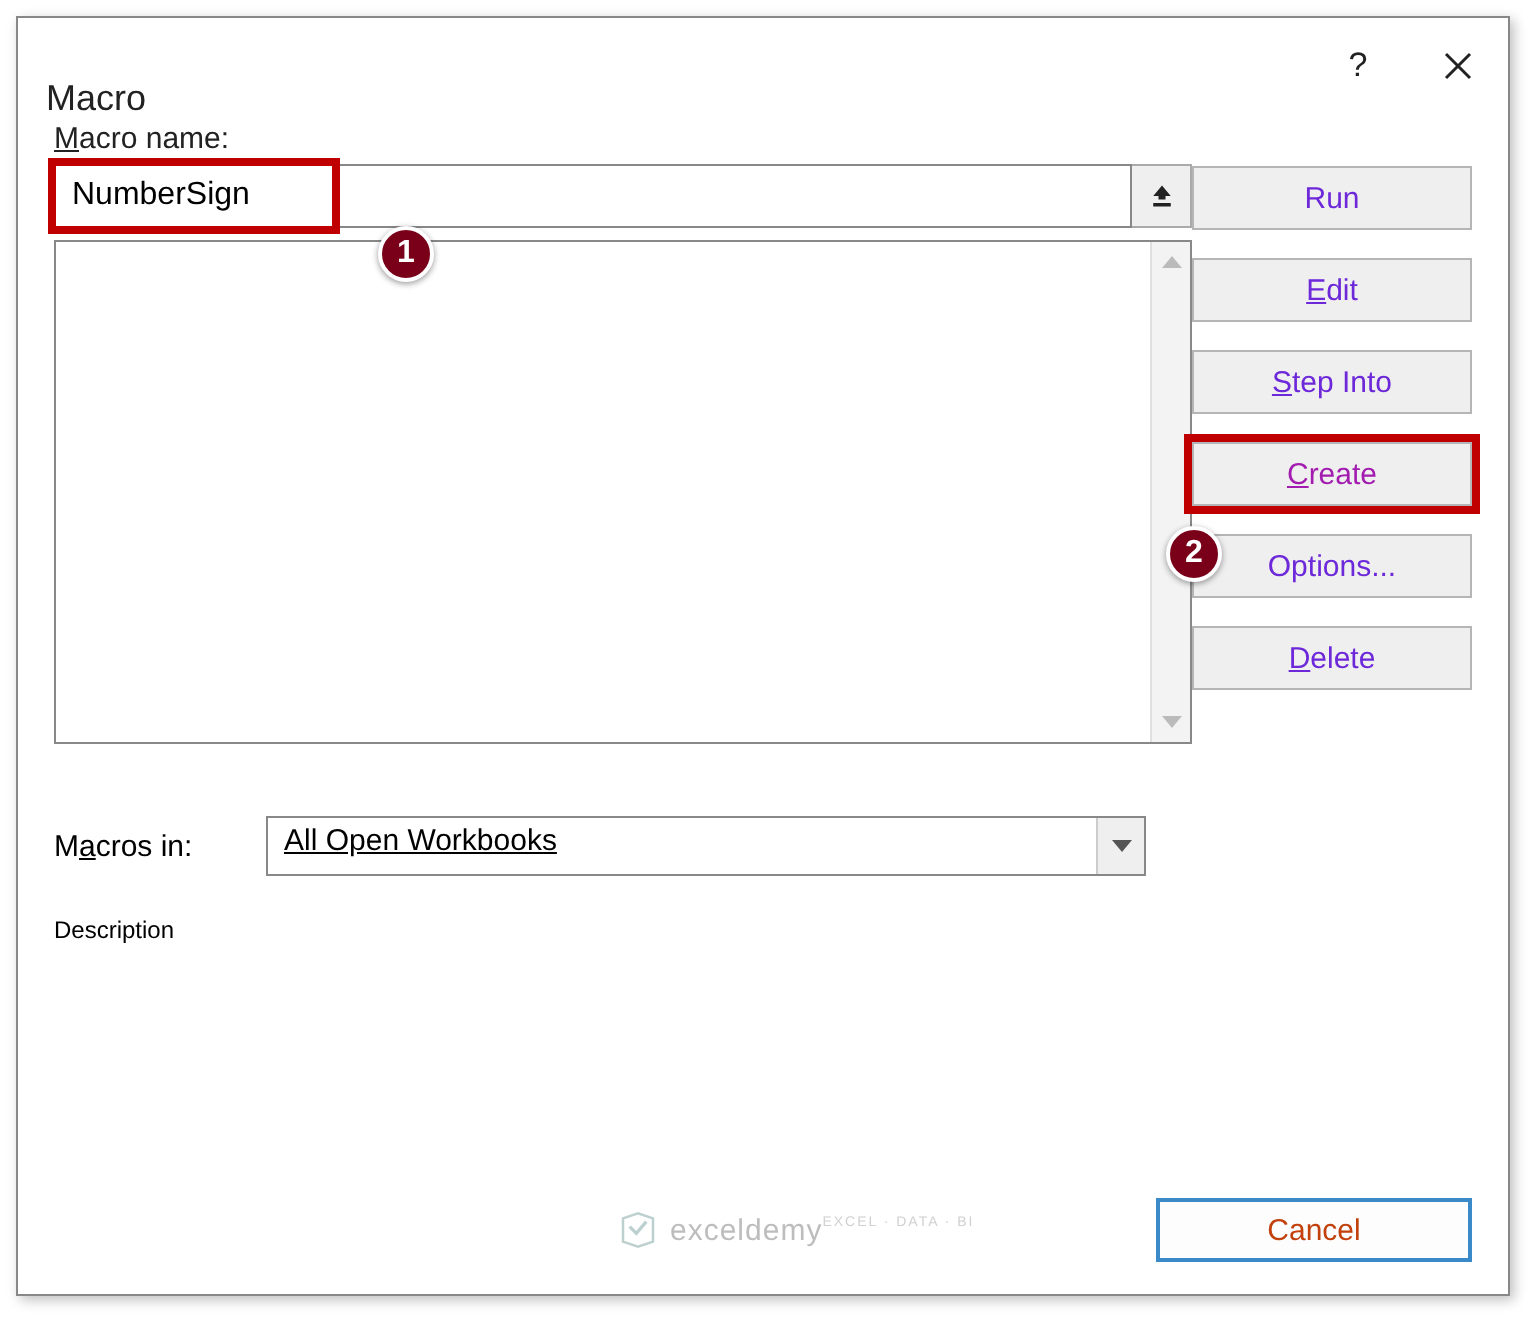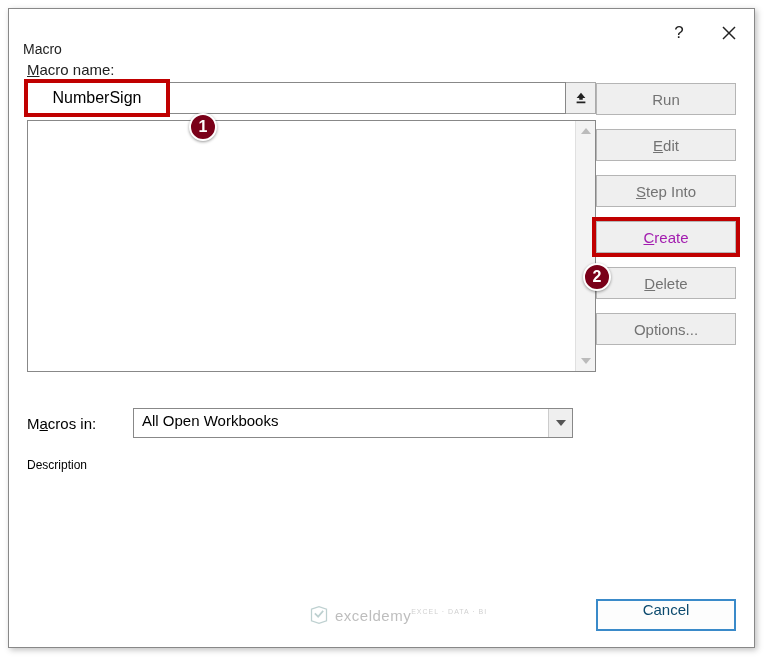--- a/index.html
+++ b/index.html
@@ -23,21 +23,21 @@
       box-shadow: 2px 2px 6px rgba(0,0,0,0.25);
     }
     .titlebar {
       display: flex;
       align-items: center;
       justify-content: space-between;
       padding: 6px 0 6px 14px;
       height: 48px;
     }
     .titlebar-title {
-      font-size: 14px;
+      font-size: 18px;
       color: #222;
       margin-top: 32px;
     }
     .titlebar-right {
       display: flex;
       align-items: center;
       height: 100%;
     }
     .titlebar-btn {
       width: 50px;
@@ -80,21 +80,20 @@
     }
     .name-input {
       flex: 1;
       height: 32px;
       border: 1px solid #888;
       padding: 2px 8px;
       font-size: 16px;
       background: #fff;
       color: #000;
       outline: none;
-      text-align: center;
     }
     .highlight-red {
       outline: 4px solid #c00000;
       outline-offset: -1px;
       position: relative;
       z-index: 1;
     }
     .uploadish-btn {
       width: 30px;
       height: 32px;
@@ -149,20 +148,21 @@
       font-size: 15px;
     }
     .dropdown {
       flex: 1;
       display: flex;
       align-items: stretch;
       height: 30px;
       border: 1px solid #888;
       background: #fff;
       max-width: 440px;
+      text-decoration: underline;
     }
     .dropdown-value {
       flex: 1;
       padding: 3px 8px;
       font-size: 15px;
     }
     .dropdown-arrow {
       width: 24px;
       border-left: 1px solid #ccc;
       background: #efefef;
@@ -174,45 +174,46 @@
     .desc-label {
       margin-top: 20px;
       font-size: 12px;
     }
     .btn {
       height: 32px;
       width: 140px;
       background: #efefef;
       border: 1px solid #b5b5b5;
       font-size: 15px;
-      color: #737373;
+      color: #6d28d9;
       display: flex;
       align-items: center;
       justify-content: center;
       position: relative;
     }
     .btn.enabled {
       color: #a21caf;
     }
     .btn-create {
       outline: 4px solid #c00000;
     }
     .footer {
       position: absolute;
       bottom: 16px;
       right: 18px;
     }
     .cancel-btn {
       height: 32px;
-      width: 140px;
+      width: 158px;
       border: 2px solid #3a8ac9;
       background: #fdfdfd;
-      color: #0c4a6e;
-      font-size: 15px;
-      display: flex;
+      color: #c2410c;
+      font-size: 15px;
+      display: flex;
+      align-items: center;
       justify-content: center;
     }
     .callout {
       position: absolute;
       width: 28px;
       height: 28px;
       border-radius: 50%;
       background: #7a0019;
       color: #fff;
       border: 2px solid #fff;
@@ -324,24 +325,24 @@
         <div class="btn">
           <span><u>E</u>dit</span>
         </div>
         <div class="btn">
           <span><u>S</u>tep Into</span>
         </div>
         <div class="btn enabled btn-create">
           <span><u>C</u>reate</span>
         </div>
         <div class="btn">
+          <span>Options...</span>
+        </div>
+        <div class="btn">
           <span><u>D</u>elete</span>
-        </div>
-        <div class="btn">
-          <span>Options...</span>
         </div>
       </div>
     </div>
   </div>
 
   <div class="footer">
     <div class="cancel-btn">
       <span>Cancel</span>
     </div>
   </div>

